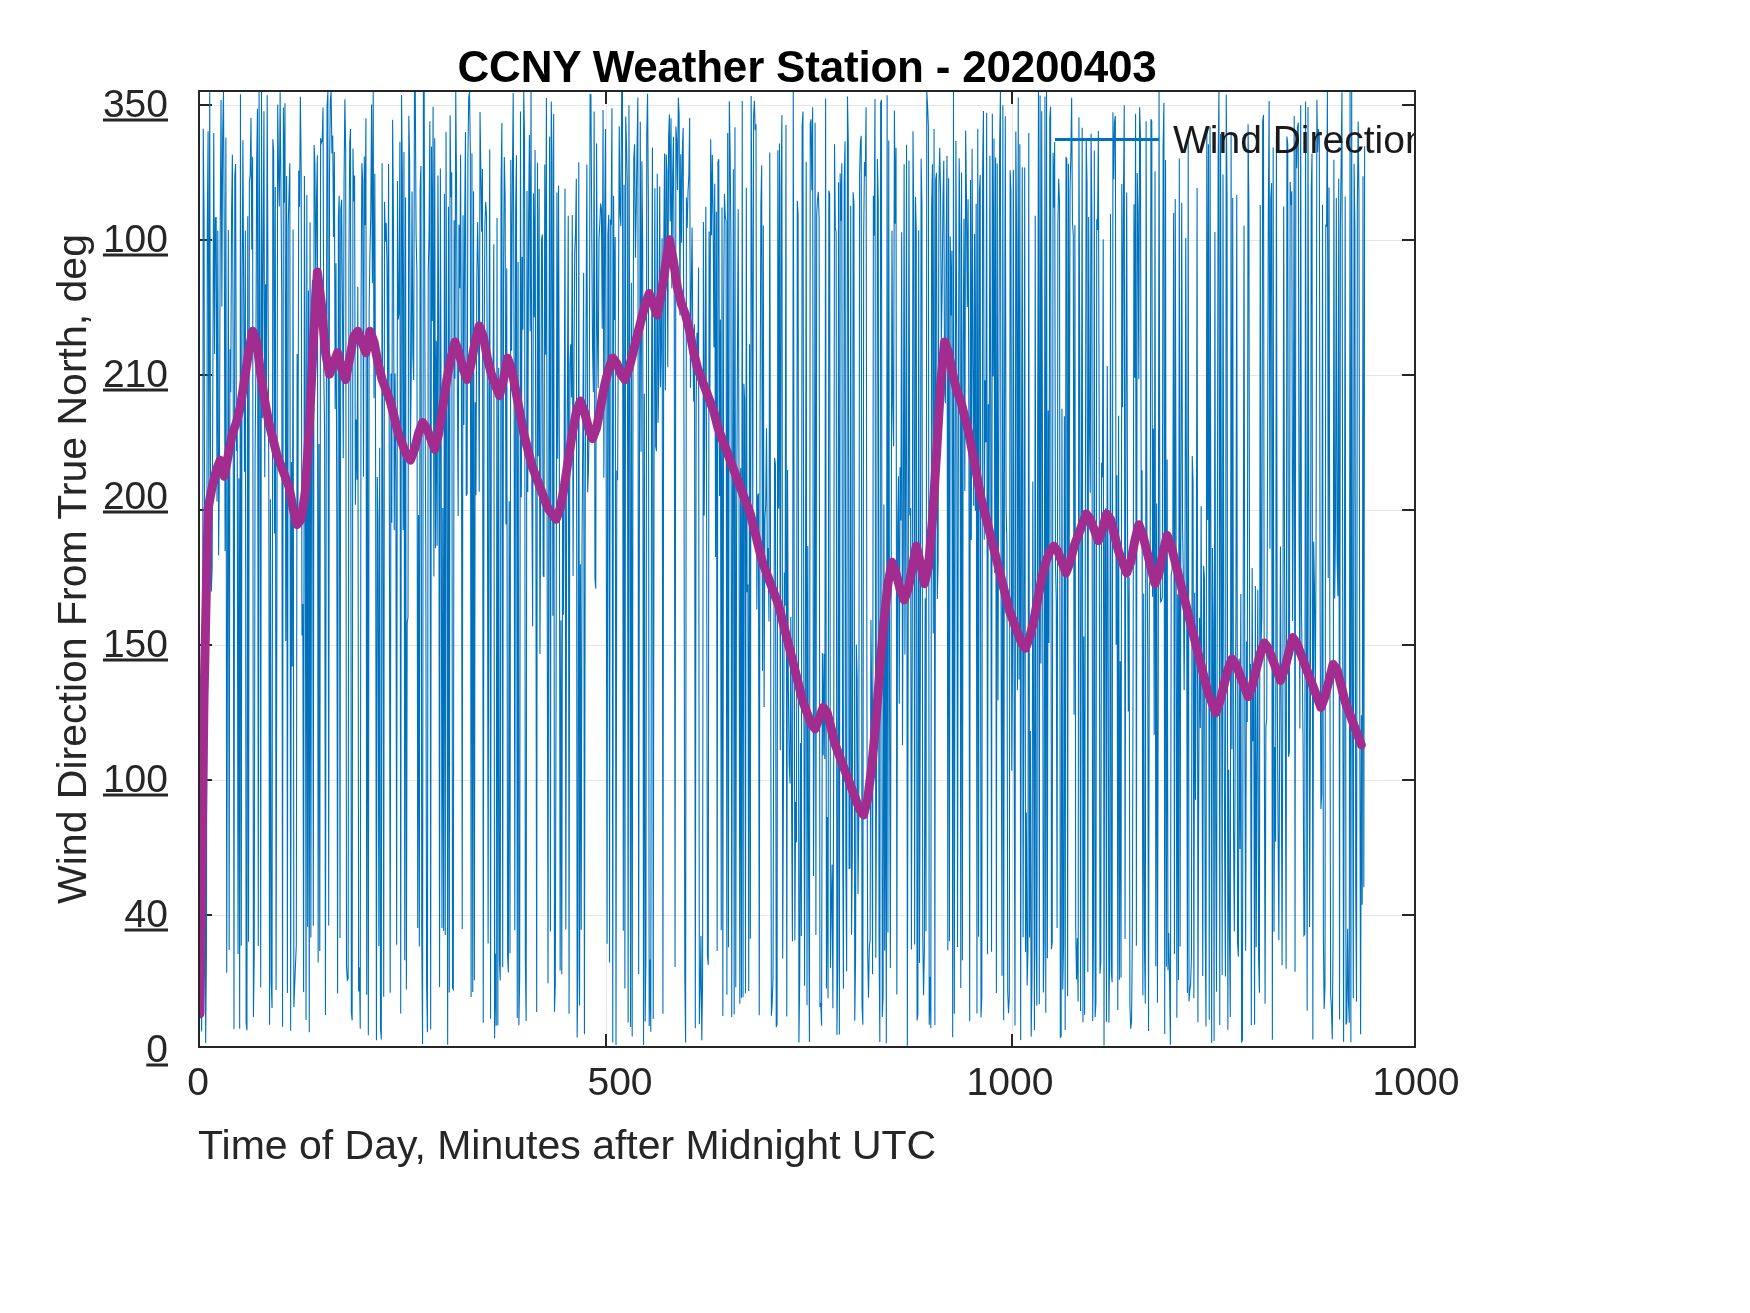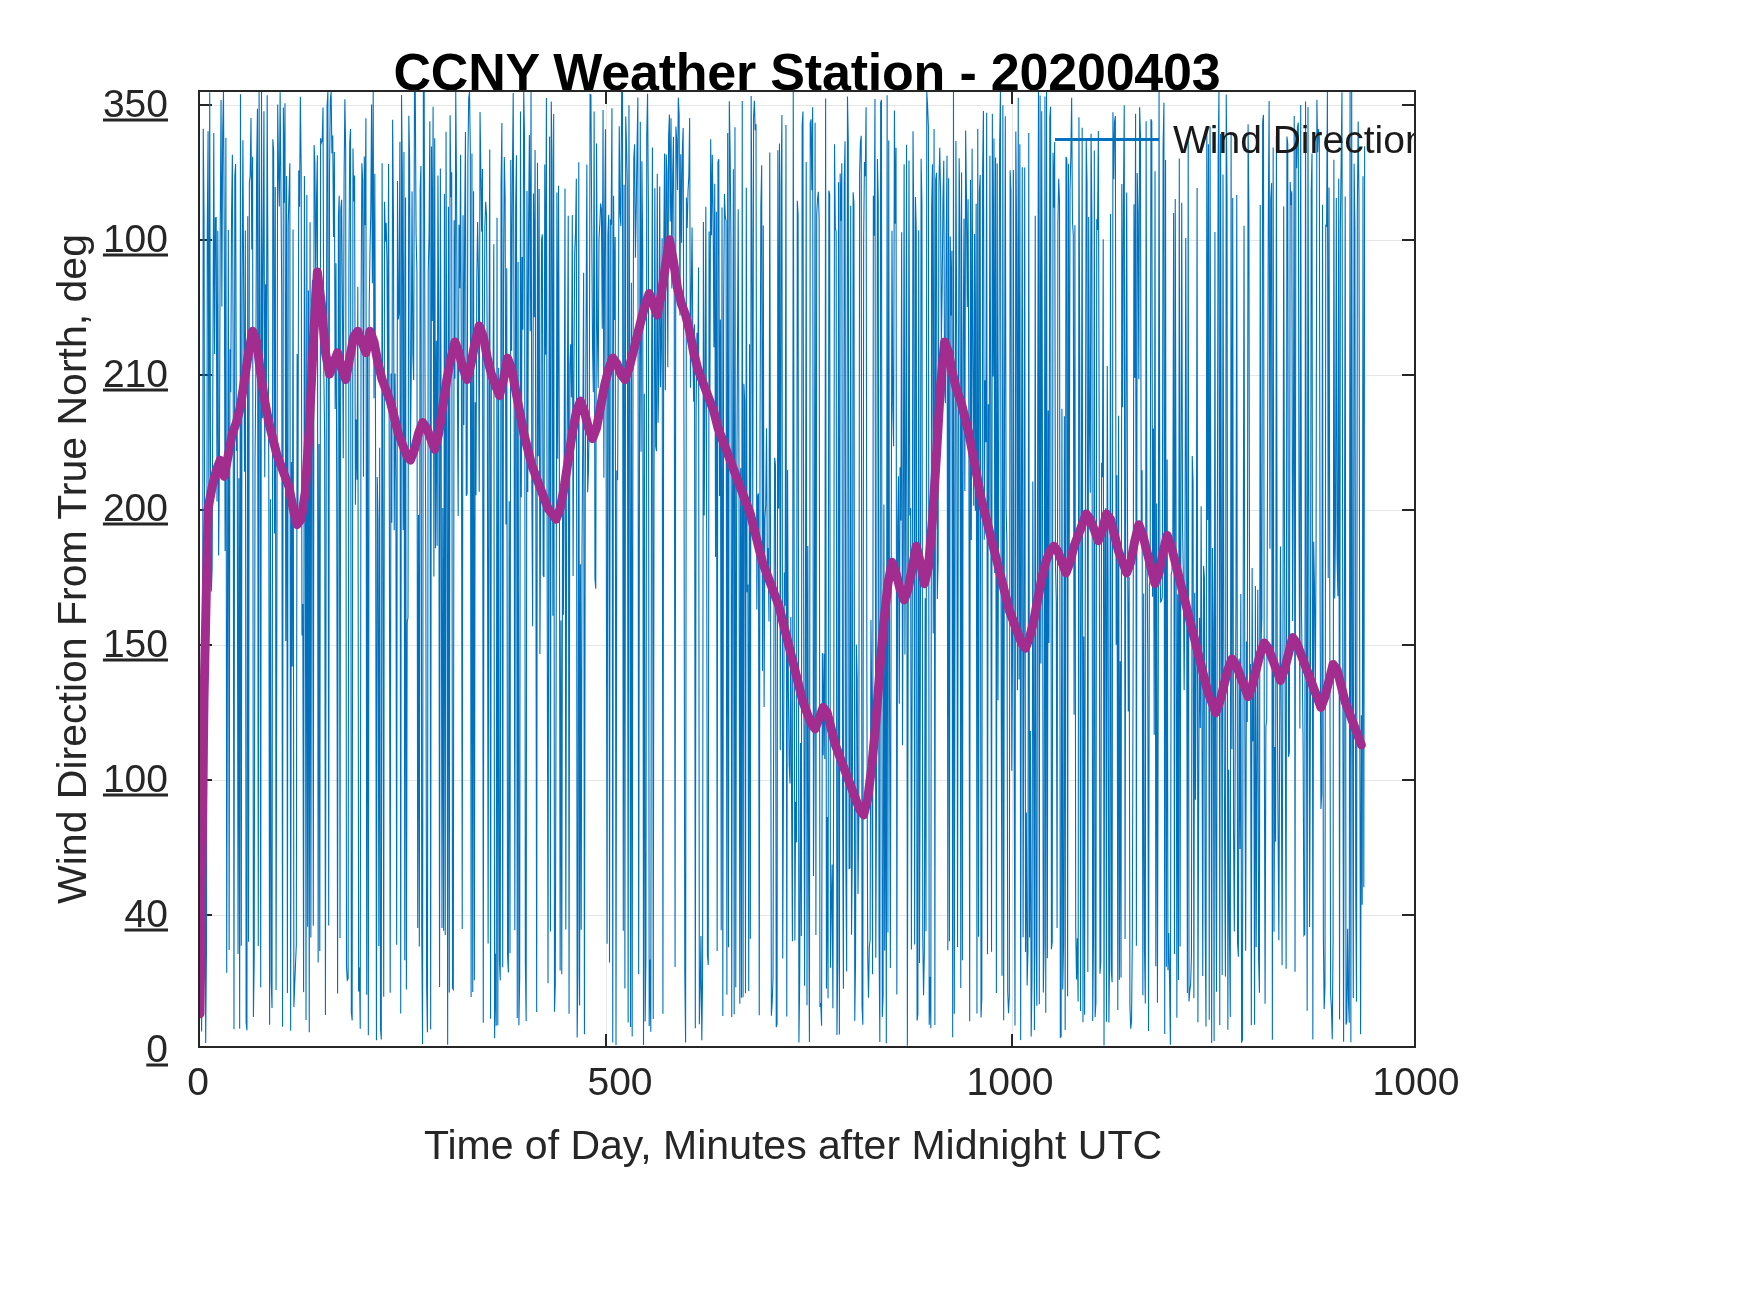--- a/index.html
+++ b/index.html
@@ -22,21 +22,21 @@
     background: #ffffff;
   }
 
   
   #chart-title {
     position: absolute;
     left: 198px;
     top: 42px;
     width: 1218px;
     text-align: center;
-    font-size: 52px;
+    font-size: 44px;
     font-weight: bold;
     color: #000000;
     letter-spacing: -0.2px;
     white-space: nowrap;
   }
 
   
   #plot-area {
     position: absolute;
     left: 198px;
@@ -106,24 +106,23 @@
     translate: 44px 958px;
     text-align: center;
     font-size: 41px;
     color: #262626;
     white-space: nowrap;
     line-height: 56px;
   }
 
   #xlabel {
     position: absolute;
-    left: 184px;
+    left: 198px;
     top: 1122px;
     width: 1218px;
-    text-align: center;
     font-size: 41px;
     color: #262626;
     white-space: nowrap;
   }
 
   
   #legend {
     position: absolute;
     left: 855px;
     top: 28px;
@@ -192,21 +191,21 @@
 
 <div id="figure">
 
   <div id="chart-title">CCNY Weather Station - 20200403</div>
 
   <div id="ytick-labels">
       <div class="ytick-label" style="top: 958px; padding-right: 14px;">0</div>
       <div class="ytick-label" style="top: 823.07px; padding-right: 14px;">40</div>
       <div class="ytick-label" style="top: 688.141px; padding-right: 14px;">100</div>
       <div class="ytick-label" style="top: 553.211px; padding-right: 14px; margin-left: 20px;">150</div>
-      <div class="ytick-label" style="top: 417px; padding-right: 14px;">200</div>
+      <div class="ytick-label" style="top: 405px; padding-right: 14px;">200</div>
       <div class="ytick-label" style="top: 283.352px; padding-right: 14px;">210</div>
       <div class="ytick-label" style="top: 148.423px; padding-right: 14px;">100</div>
       <div class="ytick-label" style="top: 13.493px; padding-right: 14px;">350</div>
     </div>
 
   <div id="plot-area">
     <div id="grid-layer">
         <div class="gridline-h" style="top: 823.07px;"></div>
         <div class="tickmark-y" style="top: 822.07px;"></div>
         <div class="tickmark-y-r" style="top: 822.07px;"></div>

